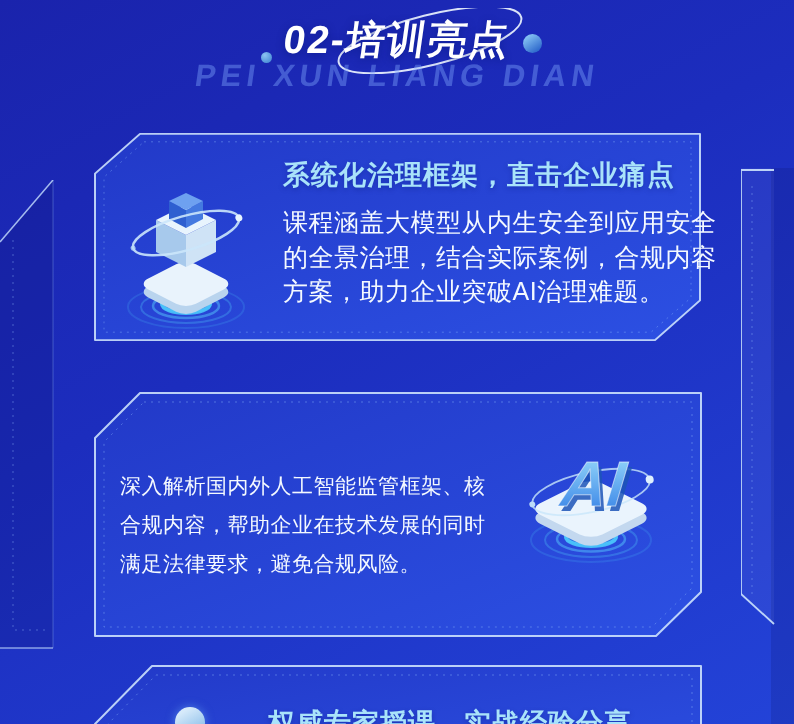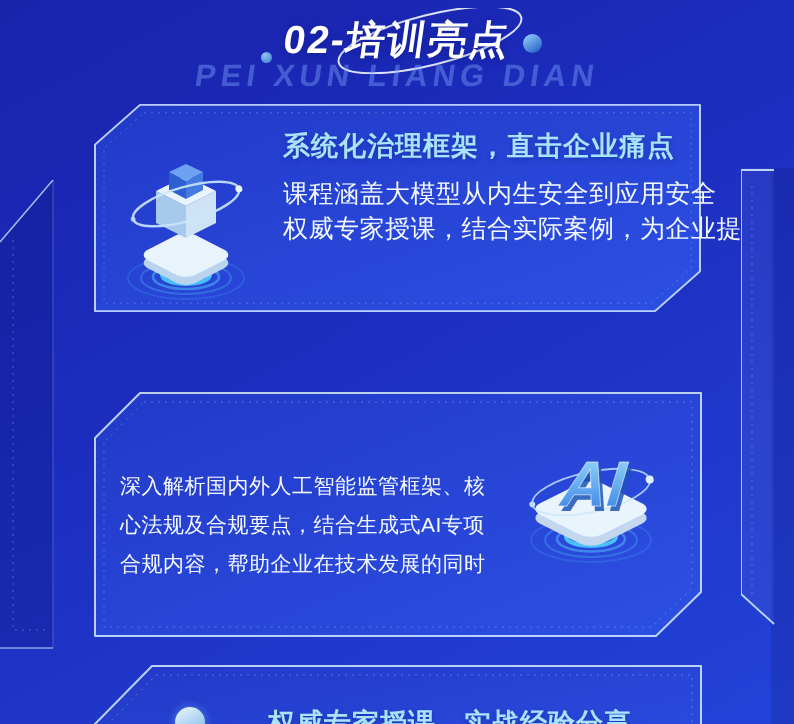--- a/index.html
+++ b/index.html
@@ -33,21 +33,21 @@
     transform:skewX(-8deg); color:rgba(130,170,255,0.40);
   }
   .dot { border-radius:50%; }
   .dot-left  { left:261px; top:52px; width:11px; height:11px;
                background:radial-gradient(circle at 35% 30%,#8cc4f2,#3a7fd0); }
   .dot-right { left:523px; top:34px; width:19px; height:19px;
                background:linear-gradient(145deg,#86c3f3 15%,#2d68cc 85%); }
 
   
   .card { position:absolute; }
-  .card1 { left:94px; top:104px; width:607px; height:208px; }
+  .card1 { left:94px; top:133px; width:607px; height:208px; }
   .card2 { left:94px; top:392px; width:608px; height:245px; }
   .card3 { left:94px; top:665px; width:608px; height:120px; }
   .panel { position:absolute; left:0; top:0; width:100%; height:100%; }
 
   .card-title {
     position:absolute; font-size:27px; font-weight:800;
     color:#a9e3fa; letter-spacing:1px; white-space:nowrap;
     text-shadow:0 2px 5px rgba(0,20,110,0.35);
   }
   .card-body { position:absolute; color:#f4f9ff; }
@@ -125,21 +125,22 @@
       <polygon points="78,22 95,30 78,39 61,30" fill="#6ea1f0"></polygon>
       <g transform="rotate(-16 78 62)">
         <ellipse cx="78" cy="62" rx="55" ry="17" fill="none" stroke="#cbe6fb" stroke-width="2.5" opacity="0.9"></ellipse>
         <circle cx="133" cy="62" r="3.5" fill="#e8f5ff"></circle>
         <circle cx="23" cy="62" r="2.5" fill="#bcdcf8" opacity="0.8"></circle>
       </g>
     </svg>
     <h2 class="card-title">系统化治理框架，直击企业痛点</h2>
     <div class="card-body">
       <div class="line">课程涵盖大模型从内生安全到应用安全</div>
-      <div class="line">权威专家授课，结合实际案例，为企业提</div>
+      <div class="line">的全景治理，结合实际案例，合规内容</div>
+      <div class="line">方案，助力企业突破AI治理难题。</div>
     </div>
   </section>
 
   <section class="card card2">
     <svg class="panel" viewBox="0 0 608 245" preserveAspectRatio="none">
       <defs>
         <linearGradient id="g2" x1="0" y1="0" x2="1" y2="1">
           <stop offset="0" stop-color="#2239c8"></stop>
             <stop offset="1" stop-color="#2c50e3"></stop>
         </linearGradient>
@@ -165,22 +166,22 @@
         <circle cx="145" cy="92" r="4" fill="#dff0fe"></circle>
         <circle cx="25" cy="92" r="3" fill="#bcdcf8"></circle>
       </g>
       <g transform="translate(85,106) skewX(-6)" font-family="Liberation Sans, DejaVu Sans, sans-serif" font-weight="bold" font-style="italic" font-size="64" text-anchor="middle">
         <text x="4" y="5" fill="#1d55b8" opacity="0.85">AI</text>
         <text x="0" y="0" fill="url(#aigrad)" stroke="rgba(255,255,255,0.55)" stroke-width="1">AI</text>
       </g>
     </svg>
     <div class="card-body">
       <div class="line">深入解析国内外人工智能监管框架、核</div>
-      <div class="line">心法规及合规要点，结合生成式AI专项</div>
       <div class="line">合规内容，帮助企业在技术发展的同时</div>
+      <div class="line">满足法律要求，避免合规风险。</div>
     </div>
   </section>
 
   <section class="card card3">
     <svg class="panel" viewBox="0 0 608 120" preserveAspectRatio="none">
       <defs>
         <linearGradient id="g3" x1="0" y1="0" x2="1" y2="1">
           <stop offset="0" stop-color="#2239c8"></stop>
             <stop offset="1" stop-color="#2c50e3"></stop>
         </linearGradient>

